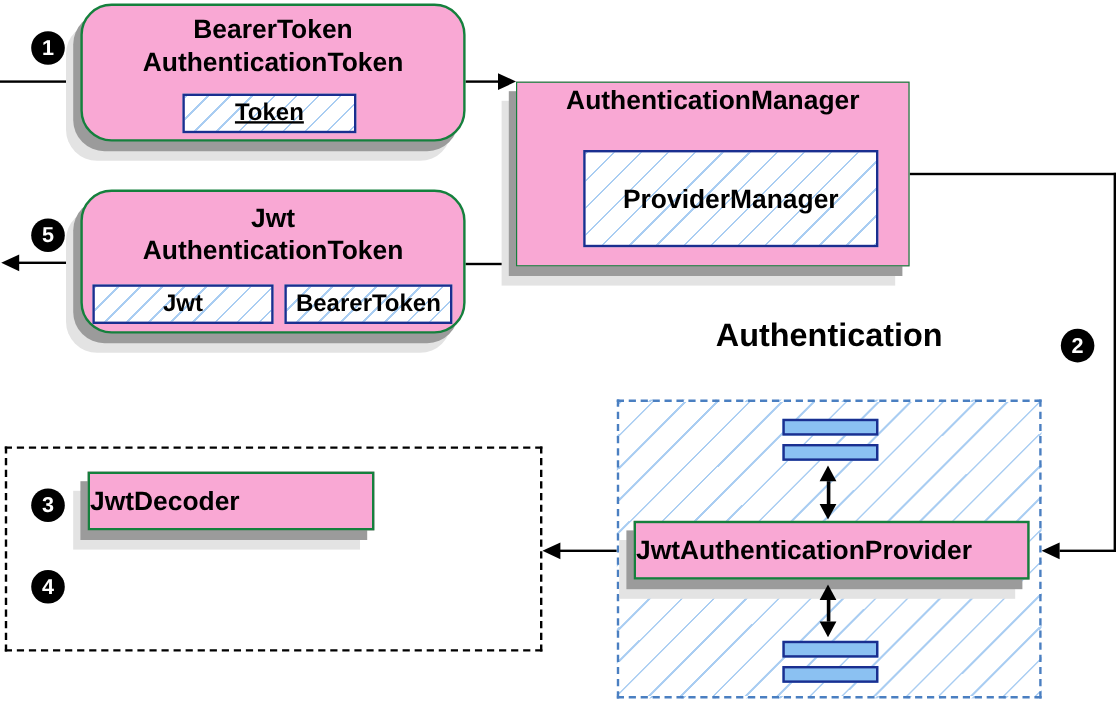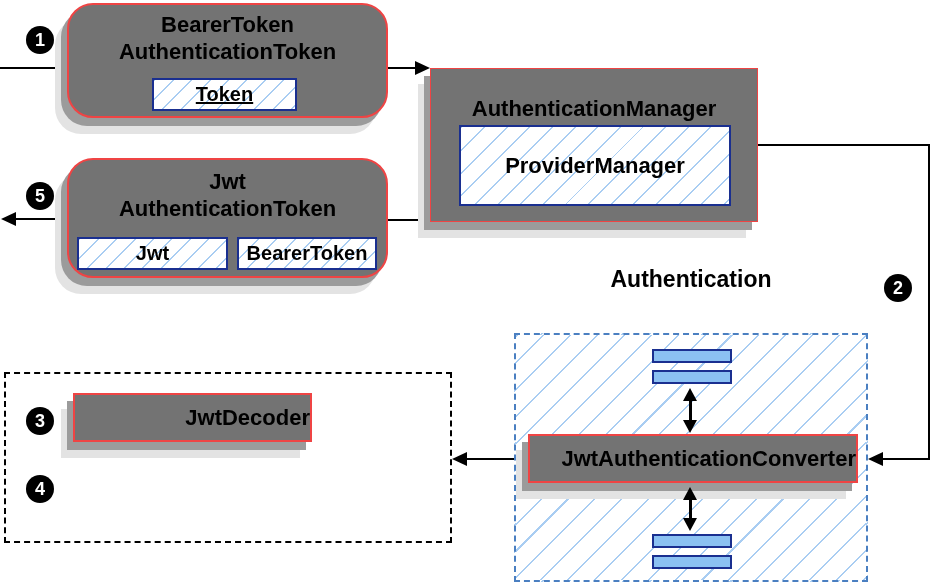--- a/index.html
+++ b/index.html
@@ -3,25 +3,25 @@
 <meta charset="utf-8">
 <style>
   html,body { margin:0; padding:0; background:#fff; }
   .canvas {
     position:relative; width:932px; height:584px; background:#ffffff;
     font-family:"Liberation Sans", sans-serif; color:#000; overflow:hidden;
   }
   
   .node {
     position:absolute; box-sizing:border-box;
-    background:#737373; border:2px solid #ef4444; font-weight:bold;
+    background:#f9a8d4; border:2px solid #15803d; font-weight:bold;
   }
   .rounded { border-radius:26px; }
   .shadow { box-shadow:-6px 8px 0 #9b9b9b, -12px 16px 0 #e3e3e3; }
-  .center { display:flex; align-items:center; justify-content:flex-end; }
+  .center { display:flex; align-items:center; justify-content:flex-start; }
   .title { text-align:center; font-weight:bold; font-size:22px; line-height:27px; }
   
   .chip {
     position:absolute; box-sizing:border-box; border:2px solid #1a2f90;
     background-color:#fff;
     background-image:repeating-linear-gradient(135deg,#a9cdf2 0,#a9cdf2 1.4px,transparent 1.4px,transparent 13px);
     display:flex; align-items:center; justify-content:center;
     font-weight:bold; font-size:20px;
   }
   .chip-lg { font-size:22px;
@@ -50,21 +50,21 @@
   .bar {
     position:absolute; box-sizing:border-box; width:80px; height:14px;
     background:#8bc1f2; border:2px solid #1a2f90;
   }
   
   .step {
     position:absolute; width:28px; height:28px; border-radius:50%;
     background:#000; color:#fff; font-weight:bold; font-size:18px;
     display:flex; align-items:center; justify-content:center;
   }
-  .group-label { position:absolute; text-align:center; font-weight:bold; font-size:23px; line-height:26px; }
+  .group-label { position:absolute; text-align:center; font-weight:bold; font-size:27px; line-height:26px; }
 </style>
 </head>
 <body>
 
 <div class="canvas">
 
   <div class="hline" style="left:0; top:67px; width:67px;"></div>
 
   <div class="hline" style="left:388px; top:67px; width:29px;"></div>
   <div class="ah ah-right" style="left:415px; top:61px;"></div>
@@ -93,21 +93,21 @@
   <div class="bar" style="left:652px; top:349px;"></div>
   <div class="bar" style="left:652px; top:370px;"></div>
 
   <div class="dbl" style="left:682px; top:388px; height:45px;">
     <div class="head-up"></div>
     <div class="stem"></div>
     <div class="head-down"></div>
   </div>
 
   <div class="node shadow center" style="left:528px; top:434px; width:330px; height:49px; font-size:22px;">
-    <span>JwtAuthenticationConverter</span>
+    <span>JwtAuthenticationProvider</span>
   </div>
 
   <div class="dbl" style="left:682px; top:487px; height:44px;">
     <div class="head-up"></div>
     <div class="stem"></div>
     <div class="head-down"></div>
   </div>
 
   <div class="bar" style="left:652px; top:534px;"></div>
   <div class="bar" style="left:652px; top:555px;"></div>
@@ -121,22 +121,22 @@
     <div class="title" style="padding-top:6px;">
       <div>BearerToken</div>
       <div>AuthenticationToken</div>
     </div>
     <div class="chip" style="left:83px; top:73px; width:145px; height:33px;text-decoration:underline;">
       <span>Token</span>
     </div>
   </div>
 
   <div class="node shadow" style="left:430px; top:68px; width:328px; height:154px; border-width:1px;">
-    <div class="title" style="padding-top:26px;">AuthenticationManager</div>
-    <div class="chip chip-lg" style="left:28px; top:56px; width:272px; height:81px;">
+    <div class="title" style="padding-top:1px;">AuthenticationManager</div>
+    <div class="chip chip-lg" style="left:55px; top:56px; width:246px; height:81px;">
       <span>ProviderManager</span>
     </div>
   </div>
 
   <div class="node rounded shadow" style="left:67px; top:158px; width:321px; height:120px;">
     <div class="title" style="padding-top:8px;">
       <div>Jwt</div>
       <div>AuthenticationToken</div>
     </div>
     <div class="chip" style="left:8px; top:77px; width:151px; height:33px;">

